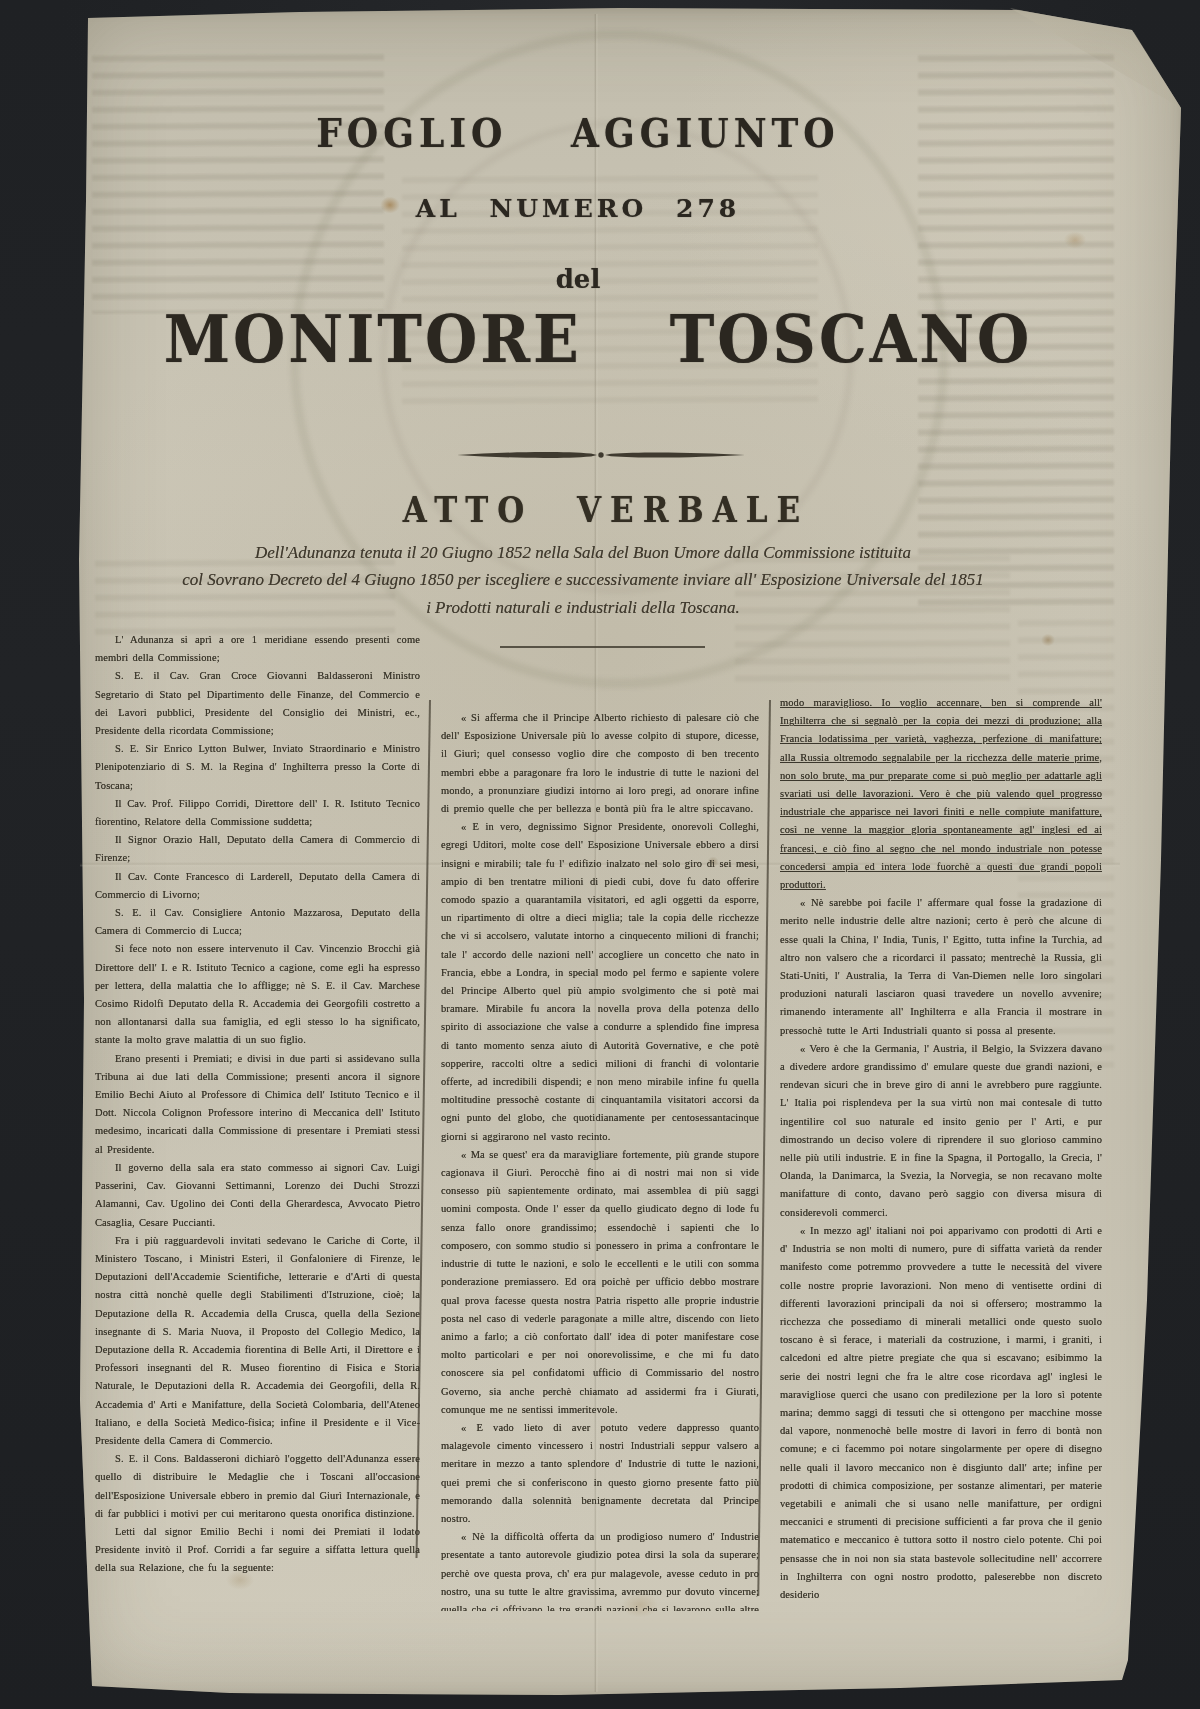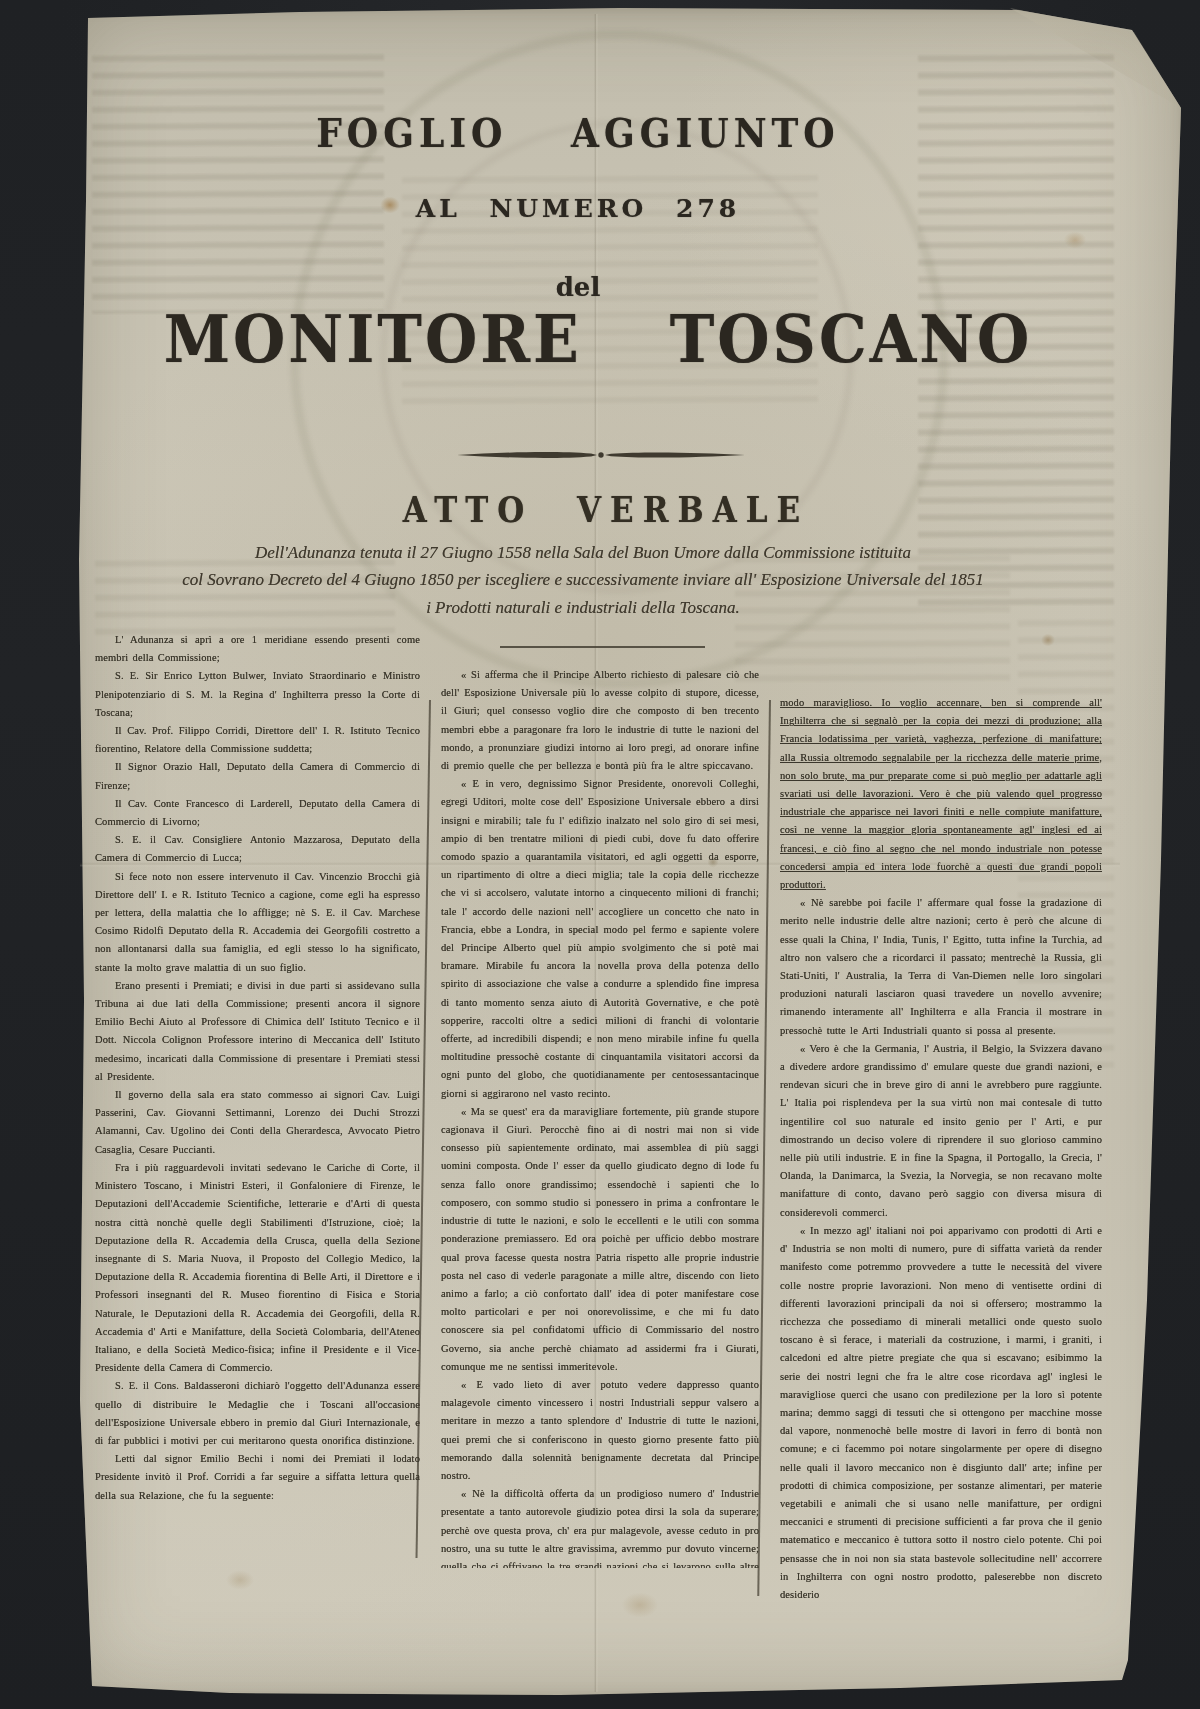--- a/index.html
+++ b/index.html
@@ -48,21 +48,21 @@
     position:absolute;pointer-events:none;filter:blur(1.3px);transform:skewY(-.3deg);
     background:repeating-linear-gradient(180deg, rgba(109,103,84,.16) 0px, rgba(109,103,84,.16) 6px, rgba(0,0,0,0) 6px, rgba(0,0,0,0) 17px);
   }
   .seal-ring{position:absolute;border-radius:50%;pointer-events:none;filter:blur(2px);}
   
   .center-line{position:absolute;left:78px;width:1000px;text-align:center;color:#2b2720;
     font-family:"DejaVu Serif","Liberation Serif",serif;font-weight:bold;
     text-shadow:0 0 1px rgba(43,39,32,.55);} 
   #mast1{top:112px;font-size:36px;letter-spacing:5px;word-spacing:46px;transform:scaleY(1.08);}
   #mast2{top:194px;font-size:25px;letter-spacing:4px;word-spacing:16px;}
-  #mast3{top:272px;font-size:26px;}
+  #mast3{top:264px;font-size:26px;}
   #mast4{top:304px;font-size:60px;letter-spacing:3px;word-spacing:64px;transform:scaleY(1.10);left:98px;}
   #divider{position:absolute;left:455px;top:447px;width:292px;height:16px;}
   #heading{top:492px;font-size:31px;letter-spacing:9px;word-spacing:24px;left:106px;transform:scaleY(1.12);color:#332e23;}
   .subline{position:absolute;left:78px;width:1010px;text-align:center;font-style:italic;
     font-size:17px;color:#3f392d;text-shadow:0 0 .6px rgba(63,57,45,.6);}
   #sub1{top:543px;}
   #sub2{top:570px;}
   #sub3{top:598px;}
   
   .rule-h{position:absolute;height:2px;background:rgba(64,58,46,.82);}
@@ -71,21 +71,21 @@
   #rule-v1{left:429px;top:700px;height:858px;transform:rotate(.9deg);transform-origin:top;}
   #rule-v2{left:769px;top:700px;height:896px;transform:rotate(.75deg);transform-origin:top;}
   
   .col{
     position:absolute;overflow:hidden;color:#3b372c;
     text-align:justify;font-size:10.5px;line-height:18.2px;
     letter-spacing:.1px;word-spacing:1.6px;
     text-shadow:0 0 .5px rgba(59,55,44,.85);
   }
   #col1{left:95px;top:631px;width:325px;height:962px;}
-  #col2{left:441px;top:666px;width:318px;height:902px;}
+  #col2{left:441px;top:709px;width:318px;height:902px;}
   #col3{left:780px;top:694px;width:322px;height:906px;}
   .par{margin:0;text-indent:1.9em;}
   #col3 .par:first-child{text-indent:0;text-decoration:underline;}
 </style>
 </head>
 <body>
 
 <div id="stage">
 
   <div id="paper"></div>
@@ -112,30 +112,31 @@
     <svg width="292" height="16" viewBox="0 0 292 16" xmlns="http://www.w3.org/2000/svg">
       <g fill="#3f3a2f">
         <path d="M2 8 C 48 5, 104 4, 136 6.6 L 142 8 L 136 9.4 C 104 12, 48 11, 2 8 Z"></path>
         <circle cx="146" cy="8" r="2.7"></circle>
         <path d="M290 8 C 244 5.4, 188 4.4, 156 6.8 L 150 8 L 156 9.2 C 188 11.6, 244 10.6, 290 8 Z"></path>
       </g>
     </svg>
   </div>
 
   <div class="center-line" id="heading">ATTO VERBALE</div>
-  <div class="subline" id="sub1">Dell'Adunanza tenuta il 27 Giugno 1558 nella Sala del Buon Umore dalla Commissione istituita</div>
+  <div class="subline" id="sub1">Dell'Adunanza tenuta il 20 Giugno 1852 nella Sala del Buon Umore dalla Commissione istituita</div>
   <div class="subline" id="sub2">col Sovrano Decreto del 4 Giugno 1850 per iscegliere e successivamente inviare all' Esposizione Universale del 1851</div>
   <div class="subline" id="sub3">i Prodotti naturali e industriali della Toscana.</div>
 
   <div class="rule-h" id="rule-col2"></div>
   <div class="rule-v" id="rule-v1"></div>
   <div class="rule-v" id="rule-v2"></div>
 
   <div class="col" id="col1">
       <p class="par">L' Adunanza si aprì a ore 1 meridiane essendo presenti come membri della Commissione;</p>
+      <p class="par">S. E. il Cav. Gran Croce Giovanni Baldasseroni Ministro Segretario di Stato pel Dipartimento delle Finanze, del Commercio e dei Lavori pubblici, Presidente del Consiglio dei Ministri, ec., Presidente della ricordata Commissione;</p>
       <p class="par">S. E. Sir Enrico Lytton Bulwer, Inviato Straordinario e Ministro Plenipotenziario di S. M. la Regina d' Inghilterra presso la Corte di Toscana;</p>
       <p class="par">Il Cav. Prof. Filippo Corridi, Direttore dell' I. R. Istituto Tecnico fiorentino, Relatore della Commissione suddetta;</p>
       <p class="par">Il Signor Orazio Hall, Deputato della Camera di Commercio di Firenze;</p>
       <p class="par">Il Cav. Conte Francesco di Larderell, Deputato della Camera di Commercio di Livorno;</p>
       <p class="par">S. E. il Cav. Consigliere Antonio Mazzarosa, Deputato della Camera di Commercio di Lucca;</p>
       <p class="par">Si fece noto non essere intervenuto il Cav. Vincenzio Brocchi già Direttore dell' I. e R. Istituto Tecnico a cagione, come egli ha espresso per lettera, della malattia che lo affligge; nè S. E. il Cav. Marchese Cosimo Ridolfi Deputato della R. Accademia dei Georgofili costretto a non allontanarsi dalla sua famiglia, ed egli stesso lo ha significato, stante la molto grave malattia di un suo figlio.</p>
       <p class="par">Erano presenti i Premiati; e divisi in due parti si assidevano sulla Tribuna ai due lati della Commissione; presenti ancora il signore Emilio Bechi Aiuto al Professore di Chimica dell' Istituto Tecnico e il Dott. Niccola Colignon Professore interino di Meccanica dell' Istituto medesimo, incaricati dalla Commissione di presentare i Premiati stessi al Presidente.</p>
       <p class="par">Il governo della sala era stato commesso ai signori Cav. Luigi Passerini, Cav. Giovanni Settimanni, Lorenzo dei Duchi Strozzi Alamanni, Cav. Ugolino dei Conti della Gherardesca, Avvocato Pietro Casaglia, Cesare Puccianti.</p>
       <p class="par">Fra i più ragguardevoli invitati sedevano le Cariche di Corte, il Ministero Toscano, i Ministri Esteri, il Gonfaloniere di Firenze, le Deputazioni dell'Accademie Scientifiche, letterarie e d'Arti di questa nostra città nonchè quelle degli Stabilimenti d'Istruzione, cioè; la Deputazione della R. Accademia della Crusca, quella della Sezione insegnante di S. Maria Nuova, il Proposto del Collegio Medico, la Deputazione della R. Accademia fiorentina di Belle Arti, il Direttore e i Professori insegnanti del R. Museo fiorentino di Fisica e Storia Naturale, le Deputazioni della R. Accademia dei Georgofili, della R. Accademia d' Arti e Manifatture, della Società Colombaria, dell'Ateneo Italiano, e della Società Medico-fisica; infine il Presidente e il Vice-Presidente della Camera di Commercio.</p>
       <p class="par">S. E. il Cons. Baldasseroni dichiarò l'oggetto dell'Adunanza essere quello di distribuire le Medaglie che i Toscani all'occasione dell'Esposizione Universale ebbero in premio dal Giurì Internazionale, e di far pubblici i motivi per cui meritarono questa onorifica distinzione.</p>

